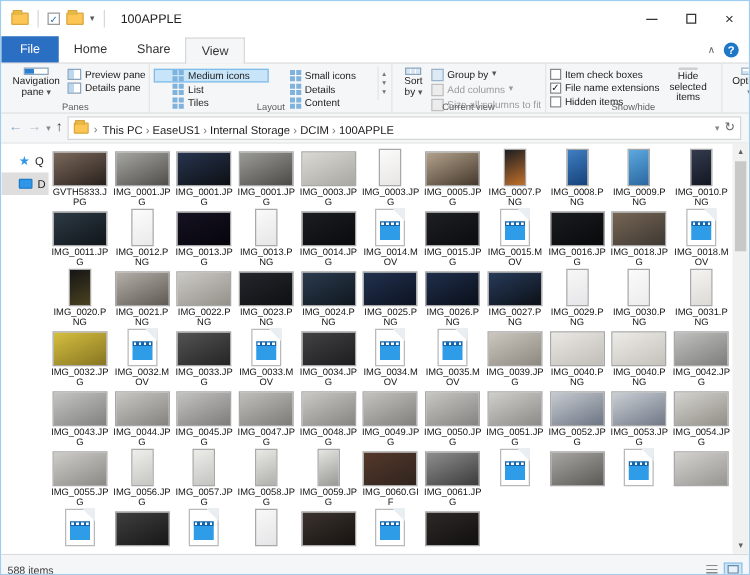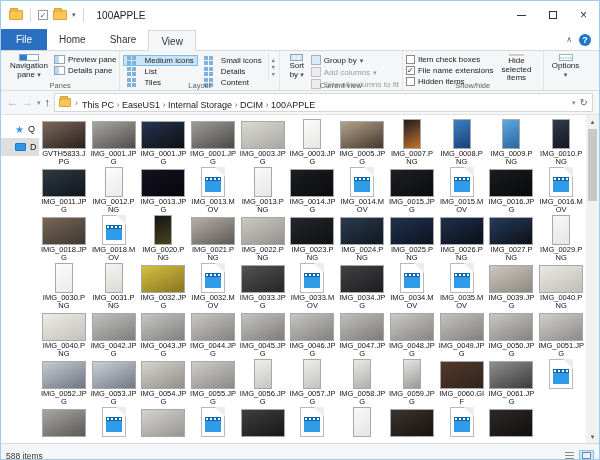--- a/index.html
+++ b/index.html
@@ -27,26 +27,26 @@
   .tabrow-right{margin-left:auto;display:flex;align-items:center;gap:7px;padding-right:8px;height:100%;}
   .collapse{font-size:8px;color:#666;}
   .help{width:12px;height:12px;border-radius:50%;background:#1d78c8;color:#fff;font-size:9px;line-height:12px;text-align:center;font-weight:bold;}
   
   .ribbon{height:40px;background:#f5f6f7;display:flex;border-bottom:1px solid #dcdcdc;}
   .rgroup{position:relative;height:100%;padding:2px 3px 10px 3px;border-right:1px solid #e4e5e6;display:flex;}
   .glabel{position:absolute;bottom:0;left:0;right:0;text-align:center;font-size:7.5px;color:#5f5f5f;}
   .bigbtn{display:flex;flex-direction:column;align-items:center;justify-content:flex-start;padding:1px 3px;}
   .bigbtn .btxt{font-size:8px;color:#1a1a1a;text-align:center;line-height:8.5px;margin-top:1px;}
   .smallcol{display:flex;flex-direction:column;justify-content:flex-start;gap:2px;padding-top:2px;}
-  .smallbtn{display:flex;align-items:flex-end;gap:3px;font-size:8px;color:#1a1a1a;line-height:9px;white-space:nowrap;}
+  .smallbtn{display:flex;align-items:flex-start;gap:3px;font-size:8px;color:#1a1a1a;line-height:9px;white-space:nowrap;}
   .smallbtn.disabled{color:#9b9b9b;}
   .navpane-ic{width:20px;height:14px;border:1px solid #8aa5bd;background:linear-gradient(90deg,#2a7fd0 0 7px,#fff 7px);}
   .pane-ic{width:11px;height:9px;border:1px solid #8aa5bd;background:linear-gradient(90deg,#bcd8ee 0 4px,#fff 4px);}
   .gallery{display:grid;grid-template-columns:auto auto;grid-auto-rows:11px;column-gap:2px;padding-top:2px;align-content:start;}
-  .gcell{display:flex;align-items:center;gap:8px;font-size:8px;color:#1a1a1a;padding:0 3px;border:1px solid transparent;white-space:nowrap;}
+  .gcell{display:flex;align-items:center;gap:3px;font-size:8px;color:#1a1a1a;padding:0 14px;border:1px solid transparent;white-space:nowrap;}
   .gcell.sel{background:#c8e4f8;border-color:#7fbce8;}
   .lay-ic{width:9px;height:9px;background:
       linear-gradient(#7fb2dd 0 0) 0 0/4px 4px no-repeat,
       linear-gradient(#7fb2dd 0 0) 5px 0/4px 4px no-repeat,
       linear-gradient(#7fb2dd 0 0) 0 5px/4px 4px no-repeat,
       linear-gradient(#7fb2dd 0 0) 5px 5px/4px 4px no-repeat;}
   .gscroll{display:flex;flex-direction:column;justify-content:space-between;padding:3px 1px 3px 3px;margin-left:2px;border-left:1px solid #e4e5e6;font-size:6px;color:#777;}
   .sort-ic{width:13px;height:12px;border:1px solid #8aa5bd;background:repeating-linear-gradient(90deg,#d7e6f2 0 3px,#fff 3px 4px);}
   .sq-ic{width:10px;height:10px;border:1px solid #9db4c8;background:#dceaf5;}
   .sq-ic.gray{border-color:#c0c0c0;background:#ececec;}
@@ -354,29 +354,20 @@
           <div class="fname">IMG_0012.PNG</div>
         </div>
         <div class="cell">
           <div class="thumbwrap">
             <div class="ph l" style="background: linear-gradient(155deg, rgb(22, 18, 35), rgb(6, 5, 11));"></div>
           </div>
           <div class="fname">IMG_0013.JPG</div>
         </div>
         <div class="cell">
           <div class="thumbwrap">
-            <div class="mov">
-              <div class="movfold"></div>
-              <div class="film"></div>
-            </div>
-          </div>
-          <div class="fname">IMG_0013.MOV</div>
-        </div>
-        <div class="cell">
-          <div class="thumbwrap">
             <div class="ph p" style="background: linear-gradient(155deg, rgb(250, 250, 250), rgb(230, 230, 230));"></div>
           </div>
           <div class="fname">IMG_0013.PNG</div>
         </div>
         <div class="cell">
           <div class="thumbwrap">
             <div class="ph l" style="background: linear-gradient(155deg, rgb(27, 29, 33), rgb(10, 11, 13));"></div>
           </div>
           <div class="fname">IMG_0014.JPG</div>
         </div>
@@ -405,29 +396,20 @@
           <div class="fname">IMG_0015.MOV</div>
         </div>
         <div class="cell">
           <div class="thumbwrap">
             <div class="ph l" style="background: linear-gradient(155deg, rgb(26, 28, 31), rgb(8, 9, 11));"></div>
           </div>
           <div class="fname">IMG_0016.JPG</div>
         </div>
         <div class="cell">
           <div class="thumbwrap">
-            <div class="mov">
-              <div class="movfold"></div>
-              <div class="film"></div>
-            </div>
-          </div>
-          <div class="fname">IMG_0016.MOV</div>
-        </div>
-        <div class="cell">
-          <div class="thumbwrap">
             <div class="ph l" style="background: linear-gradient(155deg, rgb(119, 102, 85), rgb(62, 56, 50));"></div>
           </div>
           <div class="fname">IMG_0018.JPG</div>
         </div>
         <div class="cell">
           <div class="thumbwrap">
             <div class="mov">
               <div class="movfold"></div>
               <div class="film"></div>
             </div>
@@ -588,26 +570,20 @@
           <div class="thumbwrap">
             <div class="ph l" style="background: linear-gradient(155deg, rgb(201, 199, 195), rgb(133, 131, 127));"></div>
           </div>
           <div class="fname">IMG_0044.JPG</div>
         </div>
         <div class="cell">
           <div class="thumbwrap">
             <div class="ph l" style="background: linear-gradient(155deg, rgb(195, 195, 193), rgb(127, 125, 123));"></div>
           </div>
           <div class="fname">IMG_0045.JPG</div>
-        </div>
-        <div class="cell">
-          <div class="thumbwrap">
-            <div class="ph l" style="background: linear-gradient(155deg, rgb(199, 197, 193), rgb(131, 129, 125));"></div>
-          </div>
-          <div class="fname">IMG_0046.JPG</div>
         </div>
         <div class="cell">
           <div class="thumbwrap">
             <div class="ph l" style="background: linear-gradient(155deg, rgb(193, 191, 187), rgb(125, 123, 119));"></div>
           </div>
           <div class="fname">IMG_0047.JPG</div>
         </div>
         <div class="cell">
           <div class="thumbwrap">
             <div class="ph l" style="background: linear-gradient(155deg, rgb(203, 201, 197), rgb(135, 133, 129));"></div>

